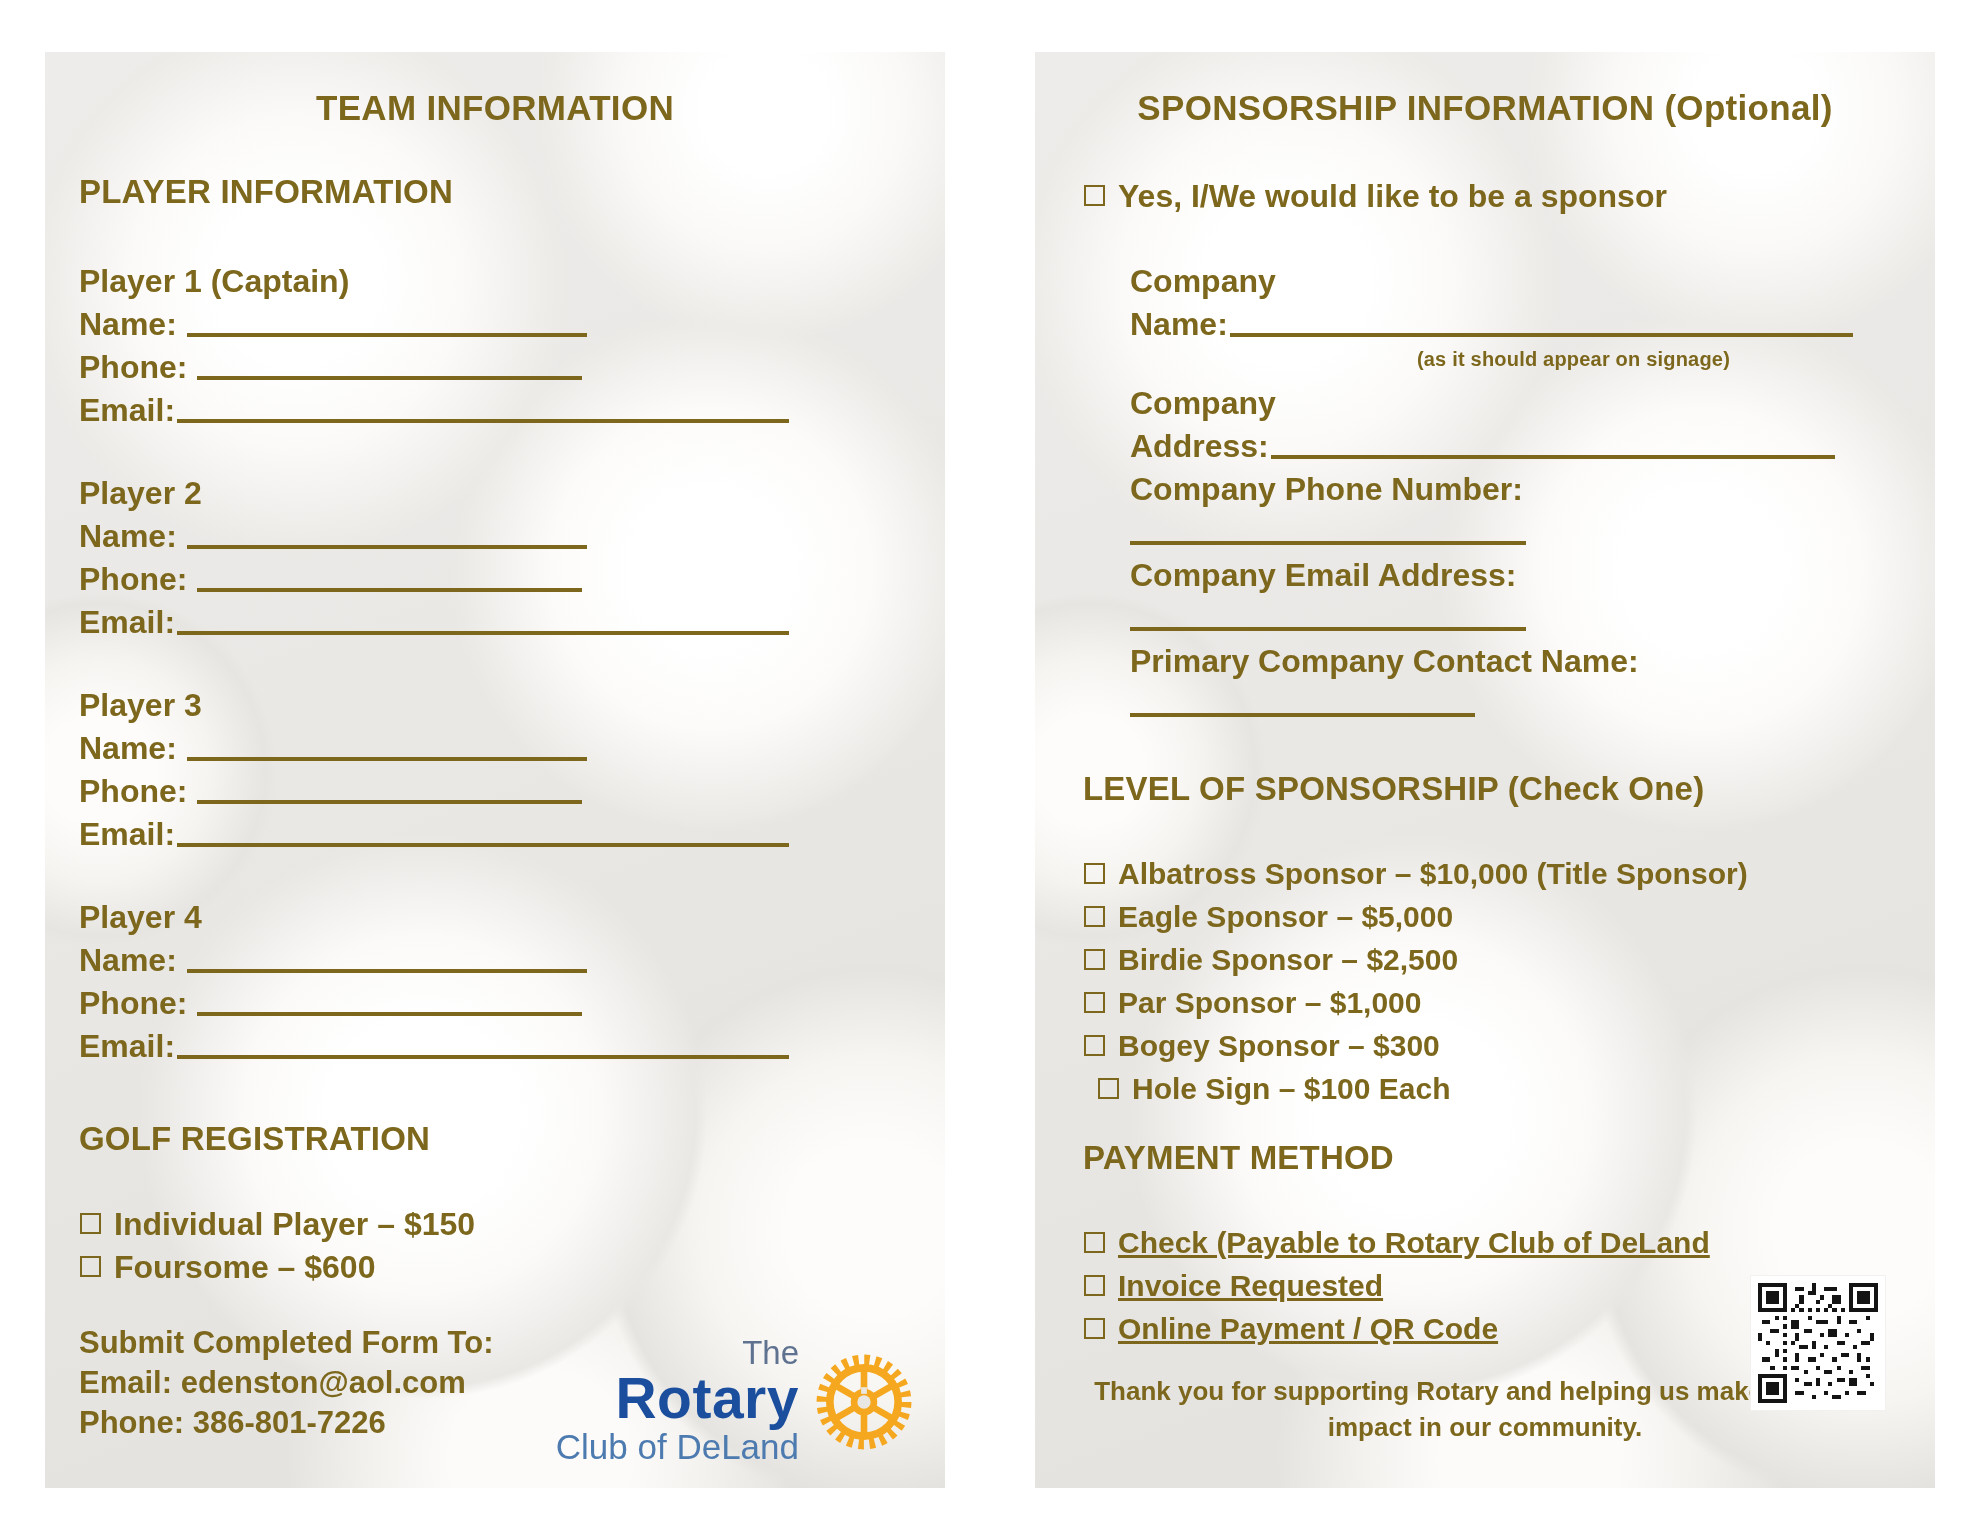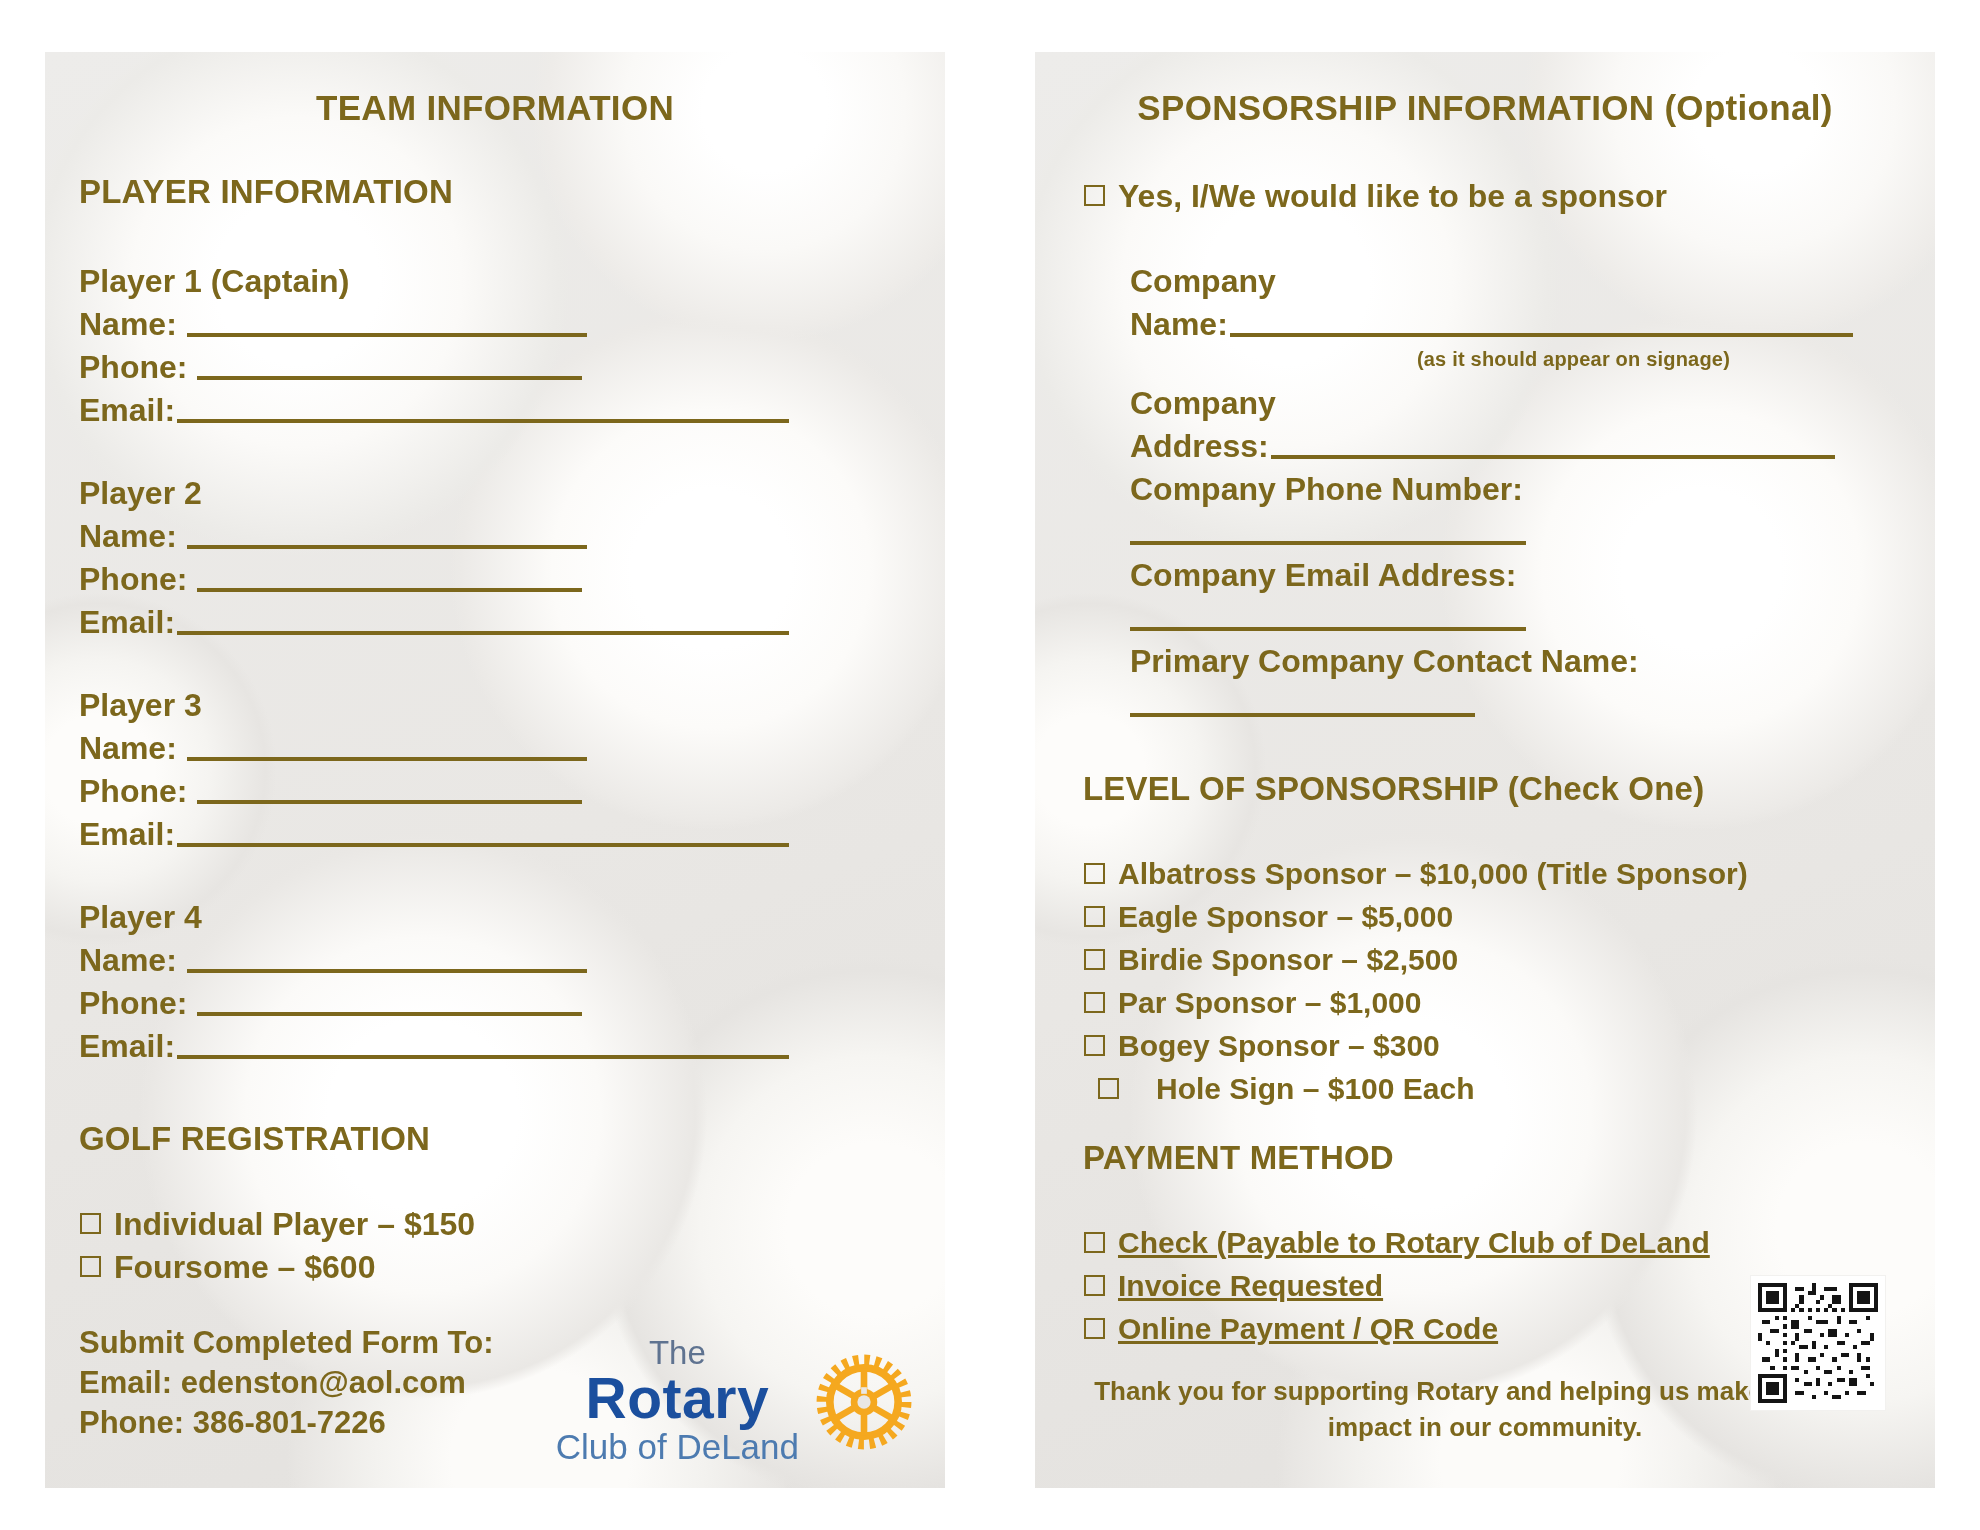--- a/index.html
+++ b/index.html
@@ -44,35 +44,35 @@
   .w-standalone{width:396px;} .w-contact{width:345px;}
 
   .player-block{margin-top:50px;}
   .player-block + .player-block{margin-top:40px;}
 
   .cb{flex:none;width:17px;height:17px;border:2px solid var(--gold,#7c671c);margin:0 13px 10px 1px;background:transparent;}
   .opt-list{margin-top:46px;}
   .level-list{margin-top:46px;}
   .level-list .row,.pay-list .row{font-size:30px;}
   .pay-list{margin-top:46px;text-decoration:underline;}
-  .indent14{padding-left:14px;gap:24px;}
+  .indent14{padding-left:14px;}
 
   .submit-block{margin-top:36px;}
   .submit-block .srow{height:40px;line-height:40px;font-size:31px;white-space:nowrap;}
 
   .note-row{height:36px;line-height:30px;font-size:20px;text-align:center;padding-left:130px;letter-spacing:.2px;}
 
   .company-block{margin-top:42px;margin-left:47px;}
   .yes-row{margin-top:48px;}
 
   .thanks{margin-top:24px;font-size:26px;line-height:36px;text-align:center;max-width:784px;margin-left:auto;margin-right:auto;white-space:normal;}
 
   
   .logo{position:absolute;right:30px;bottom:58px;display:flex;align-items:center;gap:14px;}
-  .logo-text{display:flex;flex-direction:column;align-items:center;font-weight:400;}
+  .logo-text{display:flex;flex-direction:column;align-items:flex-end;font-weight:400;}
   .logo-the{font-size:33px;line-height:34px;color:var(--blue_gray,#5f7390);}
   .logo-rotary{font-size:57px;line-height:56px;font-weight:700;color:var(--blue_rotary,#1b4f9e);letter-spacing:.5px;}
   .logo-club{font-size:35px;line-height:42px;color:var(--blue_light,#4d7bb0);}
   .gear{width:102px;height:102px;}
 
   
   .qr{position:absolute;right:50px;top:1186px;width:120px;height:120px;background:#ffffff;padding:7px;box-shadow:0 0 0 1px #f2f1ef;}
   .qr svg{display:block;width:100%;height:100%;}
 </style>
 </head>

